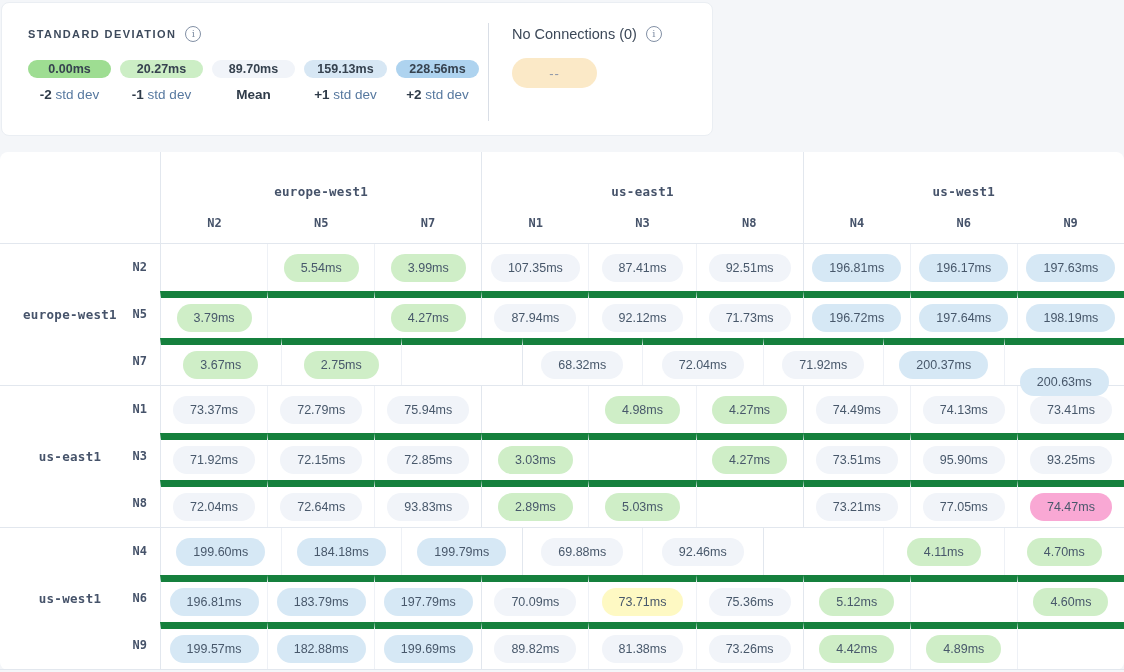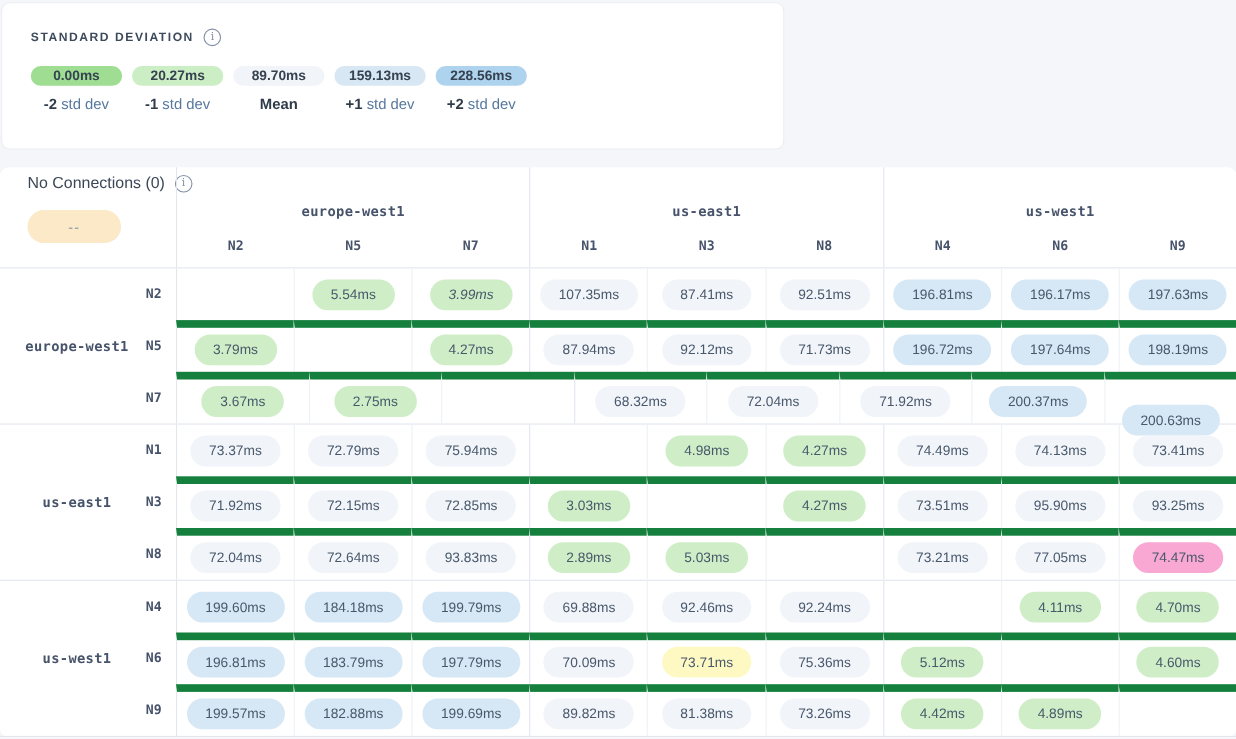--- a/index.html
+++ b/index.html
@@ -11,21 +11,20 @@
   .mono { font-family: "DejaVu Sans Mono", monospace; }
 
   
   .legend-card {
     width: 712px; height: 134px;
     margin: 2px 0 0 1px;
     background: #ffffff;
     border: 1px solid #eaeef3;
     border-radius: 8px;
     display: flex;
-    flex-direction: column;
   }
   .std-section { width: 486px; padding: 23px 0 0 26px; }
   .title-row { display: flex; align-items: center; gap: 9px; }
   .std-title {
     font-size: 11px; font-weight: bold; letter-spacing: 1.4px;
     color: #3d4a5c;
   }
   .info-icon {
     width: 16px; height: 16px; flex-shrink: 0;
     border: 1.2px solid #8290a5; border-radius: 50%;
@@ -163,21 +162,21 @@
   <div>
       <div class="group-block">
         <div class="region-row-label mono">europe-west1</div>
         <div class="g-row">
           <div class="row-node mono">N2</div>
           <div class="m-cell gstart"></div>
           <div class="m-cell">
             <span class="cpill" style="background: rgb(207, 238, 199);">5.54ms</span>
           </div>
           <div class="m-cell">
-            <span class="cpill" style="background: rgb(207, 238, 199); font-style: italic;">3.99ms</span>
+            <span class="cpill" style="background: rgb(207, 238, 199);">3.99ms</span>
           </div>
           <div class="m-cell gstart">
             <span class="cpill" style="background: rgb(241, 244, 249);">107.35ms</span>
           </div>
           <div class="m-cell">
             <span class="cpill" style="background: rgb(241, 244, 249);">87.41ms</span>
           </div>
           <div class="m-cell">
             <span class="cpill" style="background: rgb(241, 244, 249);">92.51ms</span>
           </div>
@@ -344,23 +343,20 @@
           </div>
           <div class="m-cell">
             <span class="cpill" style="background: rgb(214, 232, 245);">199.79ms</span>
           </div>
           <div class="m-cell gstart">
             <span class="cpill" style="background: rgb(241, 244, 249);">69.88ms</span>
           </div>
           <div class="m-cell">
             <span class="cpill" style="background: rgb(241, 244, 249);">92.46ms</span>
           </div>
-          <div class="m-cell">
-            <span class="cpill" style="background: rgb(241, 244, 249);">92.24ms</span>
-          </div>
           <div class="m-cell gstart"></div>
           <div class="m-cell">
             <span class="cpill" style="background: rgb(207, 238, 199);">4.11ms</span>
           </div>
           <div class="m-cell">
             <span class="cpill" style="background: rgb(207, 238, 199);">4.70ms</span>
           </div>
         </div>
         <div class="g-row sub">
           <div class="row-node mono">N6</div>

